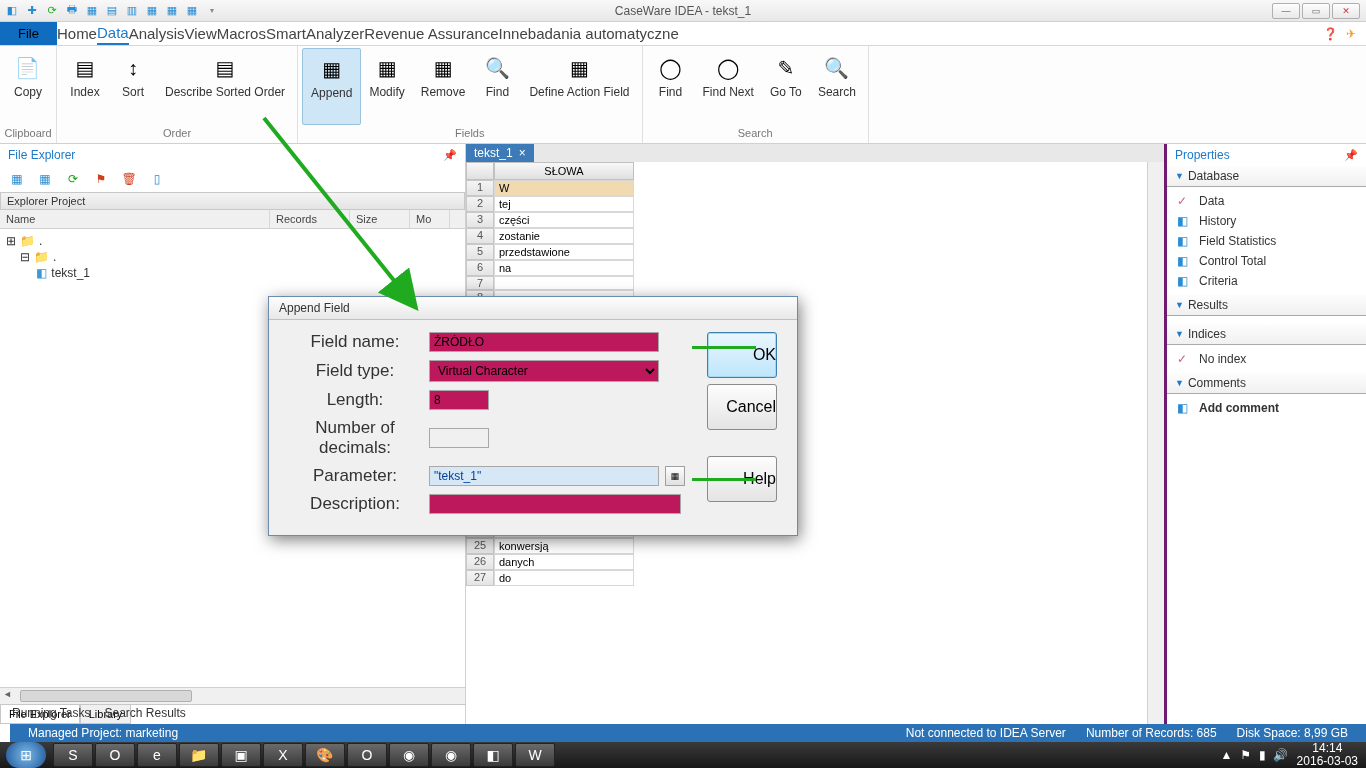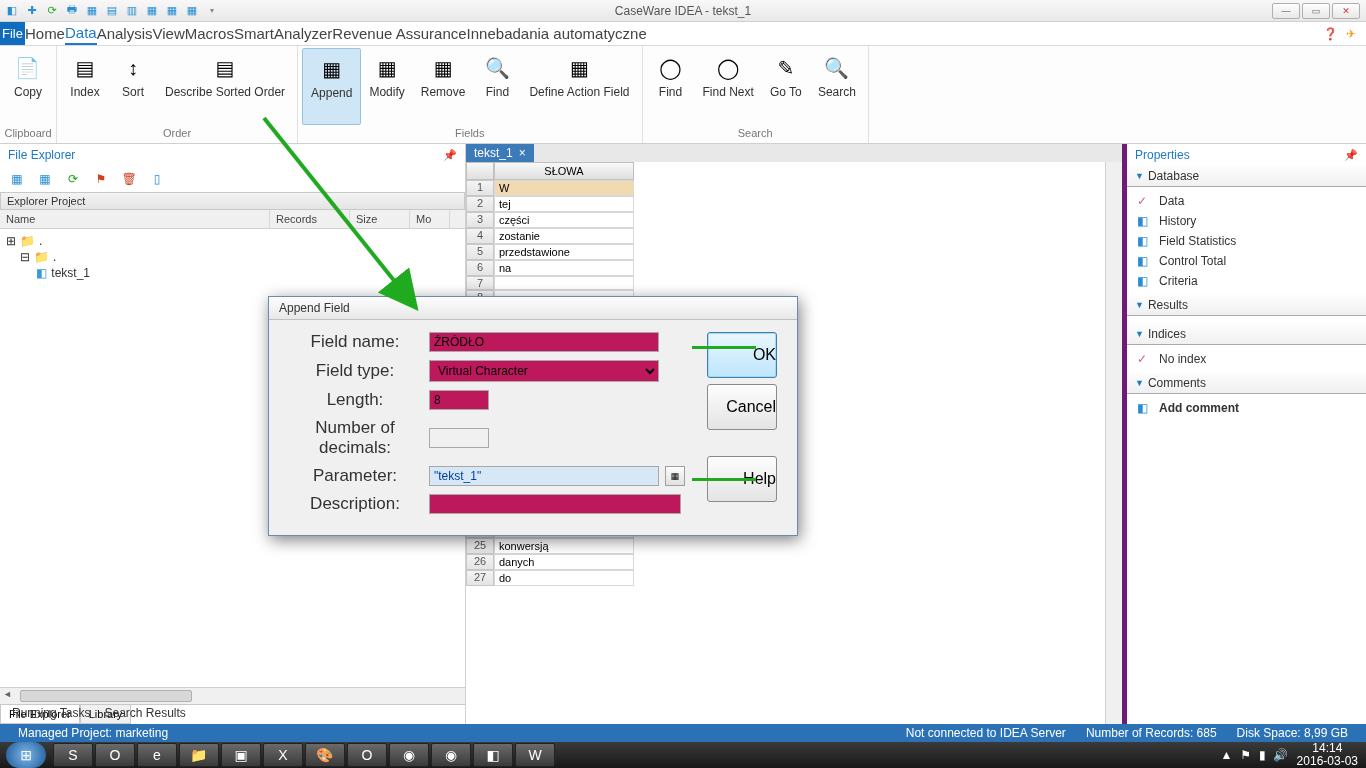--- a/index.html
+++ b/index.html
@@ -5,21 +5,21 @@
 *{box-sizing:border-box;margin:0;padding:0;font-family:"Segoe UI",Tahoma,sans-serif;font-size:12px}
 body{background:#fff;overflow:hidden;width:1366px;height:768px;position:relative}
 .titlebar{height:22px;background:linear-gradient(#f8f8f8,#e8e8e8);display:flex;align-items:center;position:relative;border-bottom:1px solid #d0d0d0}
 .qat{display:flex;gap:4px;padding:0 4px}
 .qat span{width:16px;height:16px;display:inline-flex;align-items:center;justify-content:center;color:#2a8dd4;font-size:11px}
 .title{position:absolute;left:50%;transform:translateX(-50%);color:#555;font-size:12px}
 .wincontrols{position:absolute;right:6px;display:flex;gap:2px}
 .wincontrols div{width:28px;height:16px;border:1px solid #b0b0b0;border-radius:2px;background:linear-gradient(#fefefe,#e8e8e8);font-size:9px;display:flex;align-items:center;justify-content:center;color:#666}
 .wincontrols .close{color:#c04040}
 .tabbar{height:24px;background:#fff;display:flex;border-bottom:1px solid #d8d8d8;align-items:stretch}
-.filetab{background:#0f6cbf;color:#ffffff;padding:4px 2px;font-size:13px;display:flex;align-items:center}
+.filetab{background:#0f6cbf;color:#000000;padding:4px 18px;font-size:13px;display:flex;align-items:center}
 .tab{padding:4px 0;color:#444;font-size:15px;display:flex;align-items:center;cursor:pointer}
 .tab.active{color:#1e7ac9;border-bottom:2px solid #1e7ac9}
 .tabextras{margin-left:auto;display:flex;gap:8px;padding-right:10px;align-items:center;color:#1e7ac9}
 .ribbon{height:98px;background:#fdfdfd;display:flex;border-bottom:1px solid #d0d0d0}
 .group{display:flex;flex-direction:column;padding:2px 4px;border-right:1px solid #e0e0e0}
 .group-items{display:flex;flex:1}
 .group-label{text-align:center;font-size:11px;color:#777;padding:2px 0}
 .rbtn{display:flex;flex-direction:column;align-items:center;justify-content:flex-start;padding:4px 8px;min-width:44px;text-align:center;cursor:pointer}
 .rbtn.hl{background:#cfe6f7;border:1px solid #9ac3e0;border-radius:2px}
 .rbtn .ico{width:32px;height:32px;margin-bottom:2px;display:flex;align-items:center;justify-content:center;font-size:20px}
@@ -49,27 +49,27 @@
 .grid{flex:1;background:#fff;overflow:auto;position:relative}
 .gridhead{display:flex;position:sticky;top:0}
 .gh{background:linear-gradient(#f8f8f8,#e0e0e0);border:1px solid #c0c0c0;padding:2px 4px;font-size:11px;text-align:center}
 .ghrow{width:28px}
 .ghcol{width:140px}
 .gridbody .row{display:flex}
 .gridbody .rn{width:28px;background:linear-gradient(#f4f4f4,#e4e4e4);border:1px solid #c8c8c8;text-align:center;font-size:11px;color:#555}
 .gridbody .cell{width:140px;border:1px solid #d8d8d8;padding:1px 4px;font-size:11px;background:#fff}
 .gridbody .row:first-child .cell{background:#f2dab0}
 .vscroll{position:absolute;right:0;top:18px;bottom:0;width:17px;background:#f0f0f0;border-left:1px solid #d0d0d0}
-.rightpanel{width:244px;border-left:5px solid #701a75;display:flex;flex-direction:column;background:#fff}
+.rightpanel{width:202px;border-left:3px solid #701a75;display:flex;flex-direction:column;background:#fff}
 .propsect{border-bottom:1px solid #aaa;padding:3px 8px;font-size:12px;color:#333;display:flex;align-items:center;gap:4px;background:linear-gradient(#fdfdfd,#f0f0f0)}
 .propsect .tri{color:#1e7ac9;font-size:9px}
 .propitems{padding:4px 0}
 .propitem{display:flex;align-items:center;gap:8px;padding:3px 10px;font-size:12px;color:#333}
 .propitem .pi{width:14px;color:#2a8dd4}
-.statusbar{position:absolute;bottom:26px;left:0;right:0;height:18px;background:#2a72b5;color:#fff;display:flex;align-items:center;font-size:11px;padding:0 8px}
+.statusbar{position:absolute;bottom:26px;left:10px;right:0;height:18px;background:#2a72b5;color:#fff;display:flex;align-items:center;font-size:11px;padding:0 8px}
 .statusbar .sseg{padding:0 10px}
 .statusbar .spacer{flex:1}
 .taskbar{position:absolute;bottom:0;left:0;right:0;height:26px;background:linear-gradient(#3a3a3a,#181818);display:flex;align-items:center}
 .taskbar .tb{width:40px;height:24px;margin:0 1px;background:linear-gradient(#6a6a6a,#3a3a3a);border:1px solid #222;border-radius:2px;display:flex;align-items:center;justify-content:center;color:#fff;font-size:14px}
 .taskbar .start{width:40px;height:26px;background:radial-gradient(circle,#7db9e8,#1e5799);border-radius:14px;margin:0 6px;display:flex;align-items:center;justify-content:center}
 .tray{margin-left:auto;display:flex;align-items:center;gap:8px;padding:0 8px;color:#fff;font-size:10px}
 .dialog-shadow{position:absolute;left:268px;top:296px;width:530px;height:240px;filter:drop-shadow(2px 4px 8px rgba(0,0,0,.5))}
 .dialog{width:100%;height:100%;background:#f0f0f0;border:1px solid #6a8bb0;border-radius:0;overflow:hidden}
 .dlgtitle{background:linear-gradient(#fdfdfd,#e8e8e8);padding:4px 10px;font-size:12px;color:#333;border-bottom:1px solid #c0c0c0}
 .dlgbody{padding:12px 20px;display:flex}

